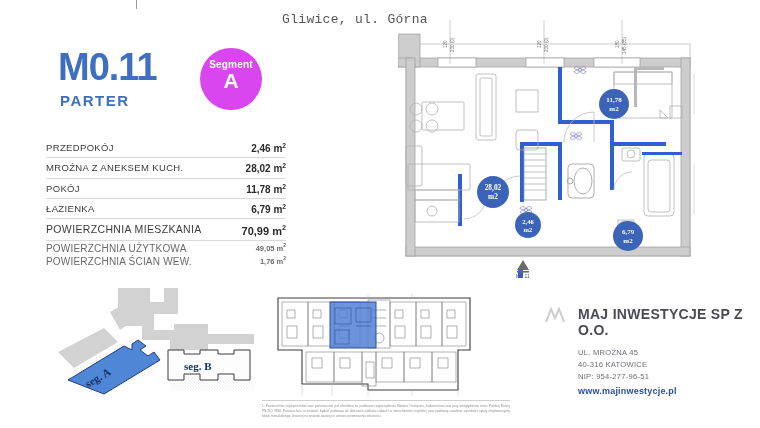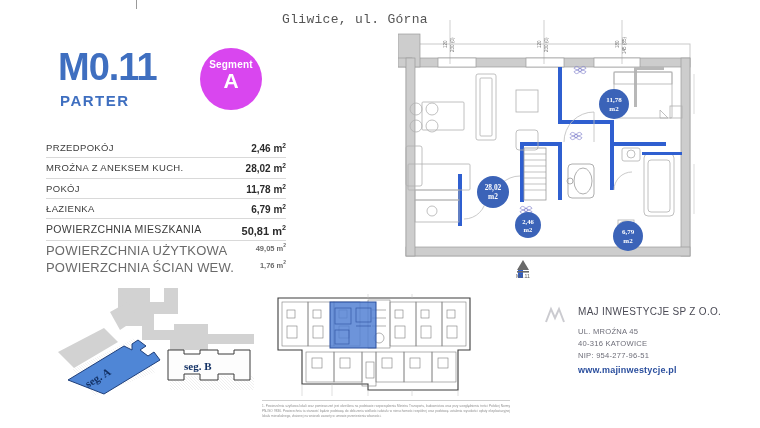--- a/index.html
+++ b/index.html
@@ -46,39 +46,39 @@
   .room-row{
     display:flex;justify-content:space-between;align-items:flex-start;
     border-bottom:1px solid #d9d9d9;
     padding:4px 0 3px 0;
   }
   .room-row .rname{font-size:9.5px;letter-spacing:.35px;color:#3c3c3c;}
   .room-row .rval{font-size:10px;font-weight:bold;color:#2b2b2b;white-space:nowrap;}
   .room-row.total .rname{font-size:10.5px;letter-spacing:.35px;}
   .room-row.total .rval{font-size:11px;}
   .room-row.sub{border-bottom:none;padding:2px 0 0 0;}
-  .room-row.sub .rname{font-size:13px;color:#6a6a6a;letter-spacing:.2px;}
+  .room-row.sub .rname{font-size:10px;color:#6a6a6a;letter-spacing:.2px;}
   .room-row.sub .rval{font-size:7.5px;color:#6a6a6a;font-weight:bold;}
   sup{font-size:.66em;}
 
   
   .plan-wrap{position:absolute;left:398px;top:14px;width:300px;height:265px;}
   .plan-wrap svg{display:block;}
 
   
   .siteplan{position:absolute;left:58px;top:288px;width:205px;height:110px;}
   .keyplan{position:absolute;left:272px;top:292px;width:205px;height:104px;}
 
   
   .company{position:absolute;left:548px;top:302px;width:205px;}
   .company .logo-mark{
     position:absolute;left:-4px;top:2px;width:22px;height:22px;opacity:.45;
   }
   .company .cname{
-    font-size:10px;font-weight:normal;color:#4a4a55;letter-spacing:.3px;
+    font-size:14px;font-weight:bold;color:#4a4a55;letter-spacing:.3px;
     margin:4px 0 0 30px;
   }
   .company .caddr{
     margin:9px 0 4px 30px;font-size:7.6px;color:#6d6d78;line-height:1.55;letter-spacing:.25px;
   }
   .company .cweb{
     margin:3px 0 0 30px;font-size:9px;font-weight:bold;color:#2b4f9e;letter-spacing:.2px;
   }
 
   
@@ -124,21 +124,21 @@
       <span class="rval"><span>11,78</span>&nbsp;<span>m</span><sup>2</sup></span>
     </div>
 
     <div class="room-row">
       <span class="rname">ŁAZIENKA</span>
       <span class="rval"><span>6,79</span>&nbsp;<span>m</span><sup>2</sup></span>
     </div>
 
     <div class="room-row total">
       <span class="rname">POWIERZCHNIA MIESZKANIA</span>
-      <span class="rval"><span>50,81</span>&nbsp;<span>m</span><sup>2</sup></span>
+      <span class="rval"><span>70,99</span>&nbsp;<span>m</span><sup>2</sup></span>
     </div>
 
     <div class="room-row sub">
       <span class="rname">POWIERZCHNIA UŻYTKOWA</span>
       <span class="rval"><span>49,05</span>&nbsp;<span>m</span><sup>2</sup></span>
     </div>
 
     <div class="room-row sub">
       <span class="rname">POWIERZCHNIA ŚCIAN WEW.</span>
       <span class="rval"><span>1,76</span>&nbsp;<span>m</span><sup>2</sup></span>

